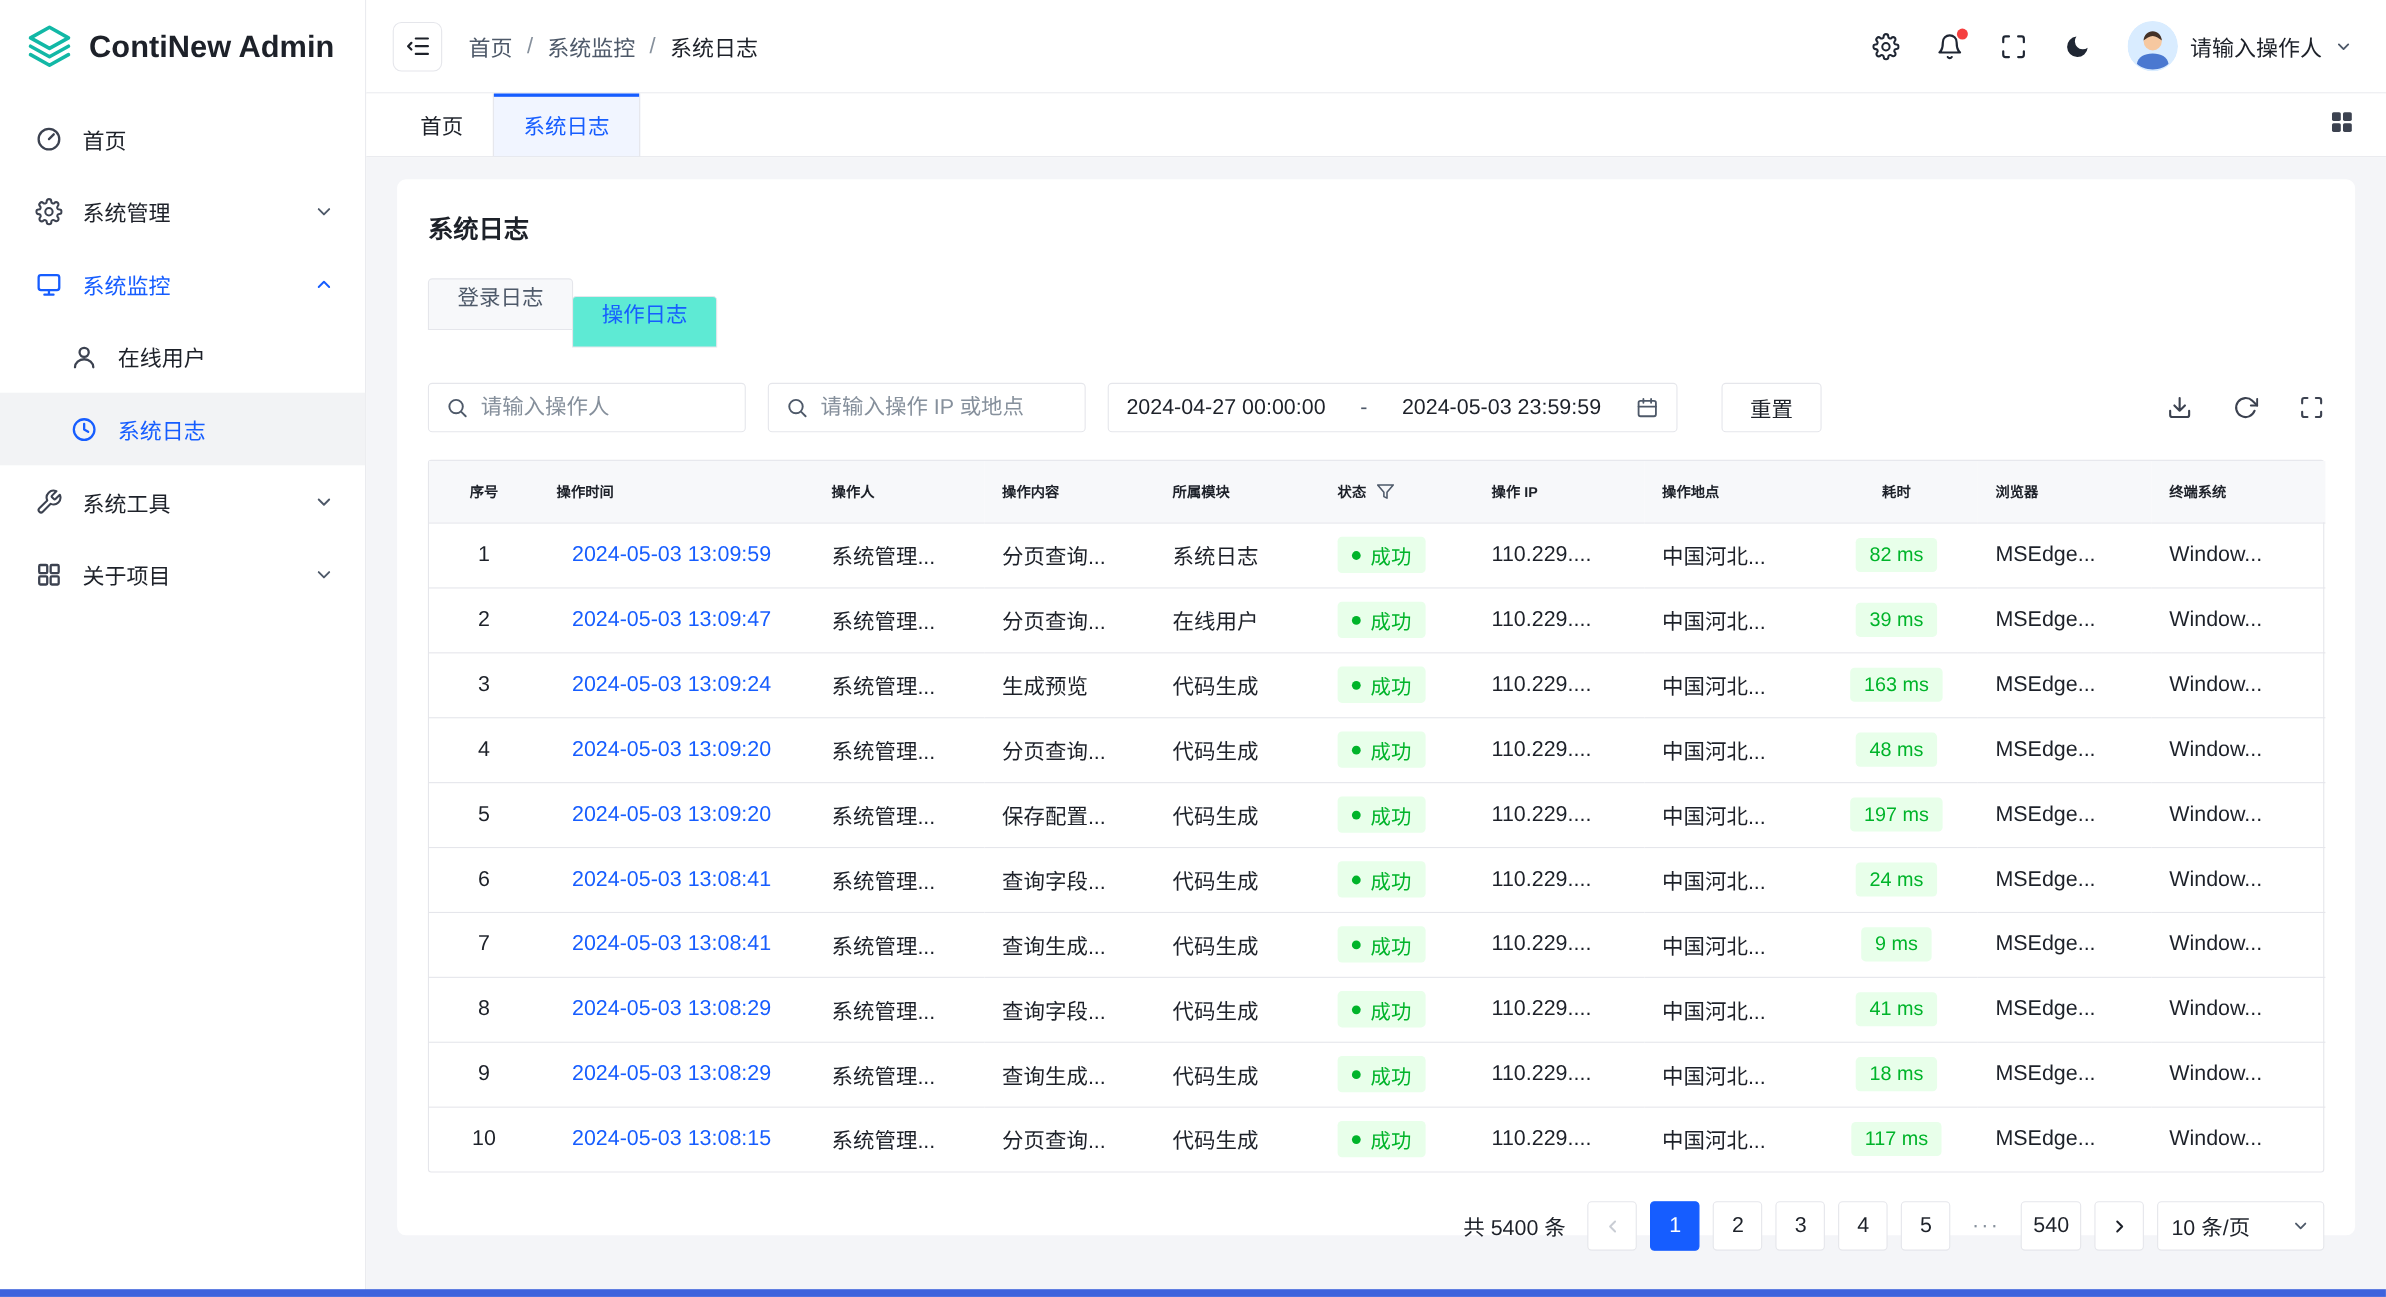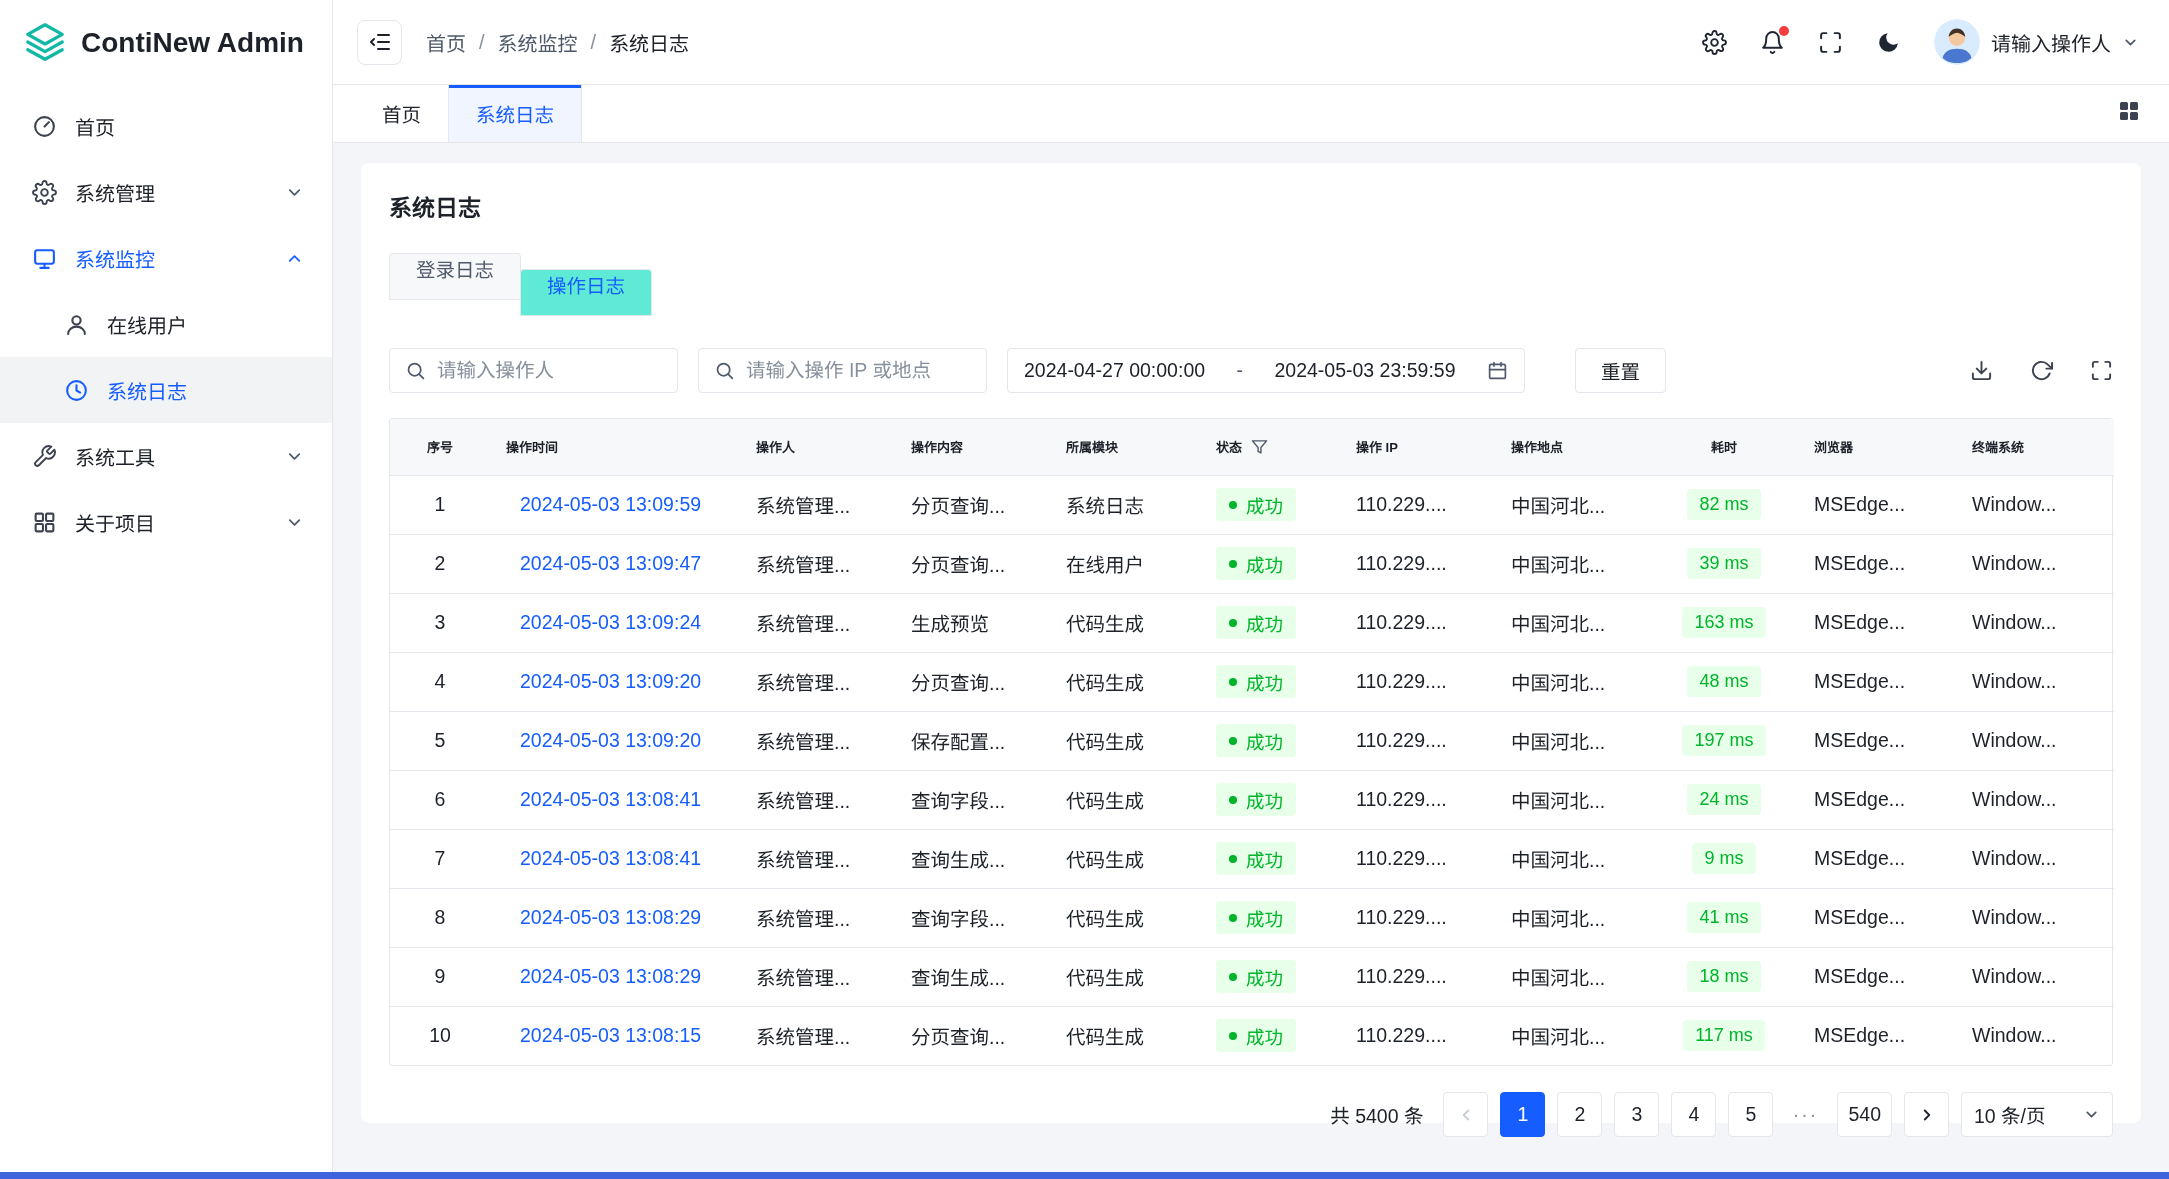--- a/index.html
+++ b/index.html
@@ -71,21 +71,21 @@
   .filters{ display:flex; align-items:center; gap:20px; margin-top:32px; }
   .input{ height:45px; width:289px; border:1px solid var(--border); border-radius:4px; background:#fff; display:flex; align-items:center; gap:11px; padding:0 15px; }
   .input .sicon{ width:21px; height:21px; color:var(--text2); flex:0 0 21px; }
   .input .sicon svg{ width:100%; height:100%; display:block; }
   .input input{ border:none; outline:none; font:inherit; width:100%; color:var(--text); background:transparent; }
   .input input::placeholder{ color:var(--text3); }
   .daterange{ width:518px; height:45px; border:1px solid var(--border); border-radius:4px; background:#fff; display:flex; align-items:center; justify-content:space-between; padding:0 16px; color:var(--text); cursor:pointer; }
   .daterange .dsep{ color:var(--text2); }
   .daterange .cicon{ width:21px; height:21px; color:var(--text2); }
   .daterange .cicon svg{ width:100%; height:100%; display:block; }
-  .reset-btn{ height:45px; padding:0 25px; margin-left:30px; border:1px solid var(--border); border-radius:4px; background:#fff; font-size:19.5px; color:var(--text); display:flex; align-items:center; cursor:pointer; }
+  .reset-btn{ height:45px; padding:0 25px; margin-left:20px; border:1px solid var(--border); border-radius:4px; background:#fff; font-size:19.5px; color:var(--text); display:flex; align-items:center; cursor:pointer; }
   .table-tools{ margin-left:auto; display:flex; align-items:center; gap:37px; color:#3c4250; }
   .table-tools .ticon{ width:23px; height:23px; cursor:pointer; }
   .table-tools .ticon svg{ width:100%; height:100%; display:block; }
 
   .table-wrap{ margin-top:25px; border:1px solid var(--border); border-radius:3px; }
   table{ width:100%; border-collapse:collapse; table-layout:fixed; }
   thead th{ height:56px; background:#F7F8FA; text-align:left; font-weight:600; font-size:13px; color:var(--text); padding:0 16px; border-bottom:1px solid var(--border); }
   thead th.center{ text-align:center; }
   tbody td{ height:59px; padding:0 16px; font-size:19.5px; color:var(--text); border-bottom:1px solid var(--border); white-space:nowrap; overflow:hidden; }
   tbody td.center{ text-align:center; }

